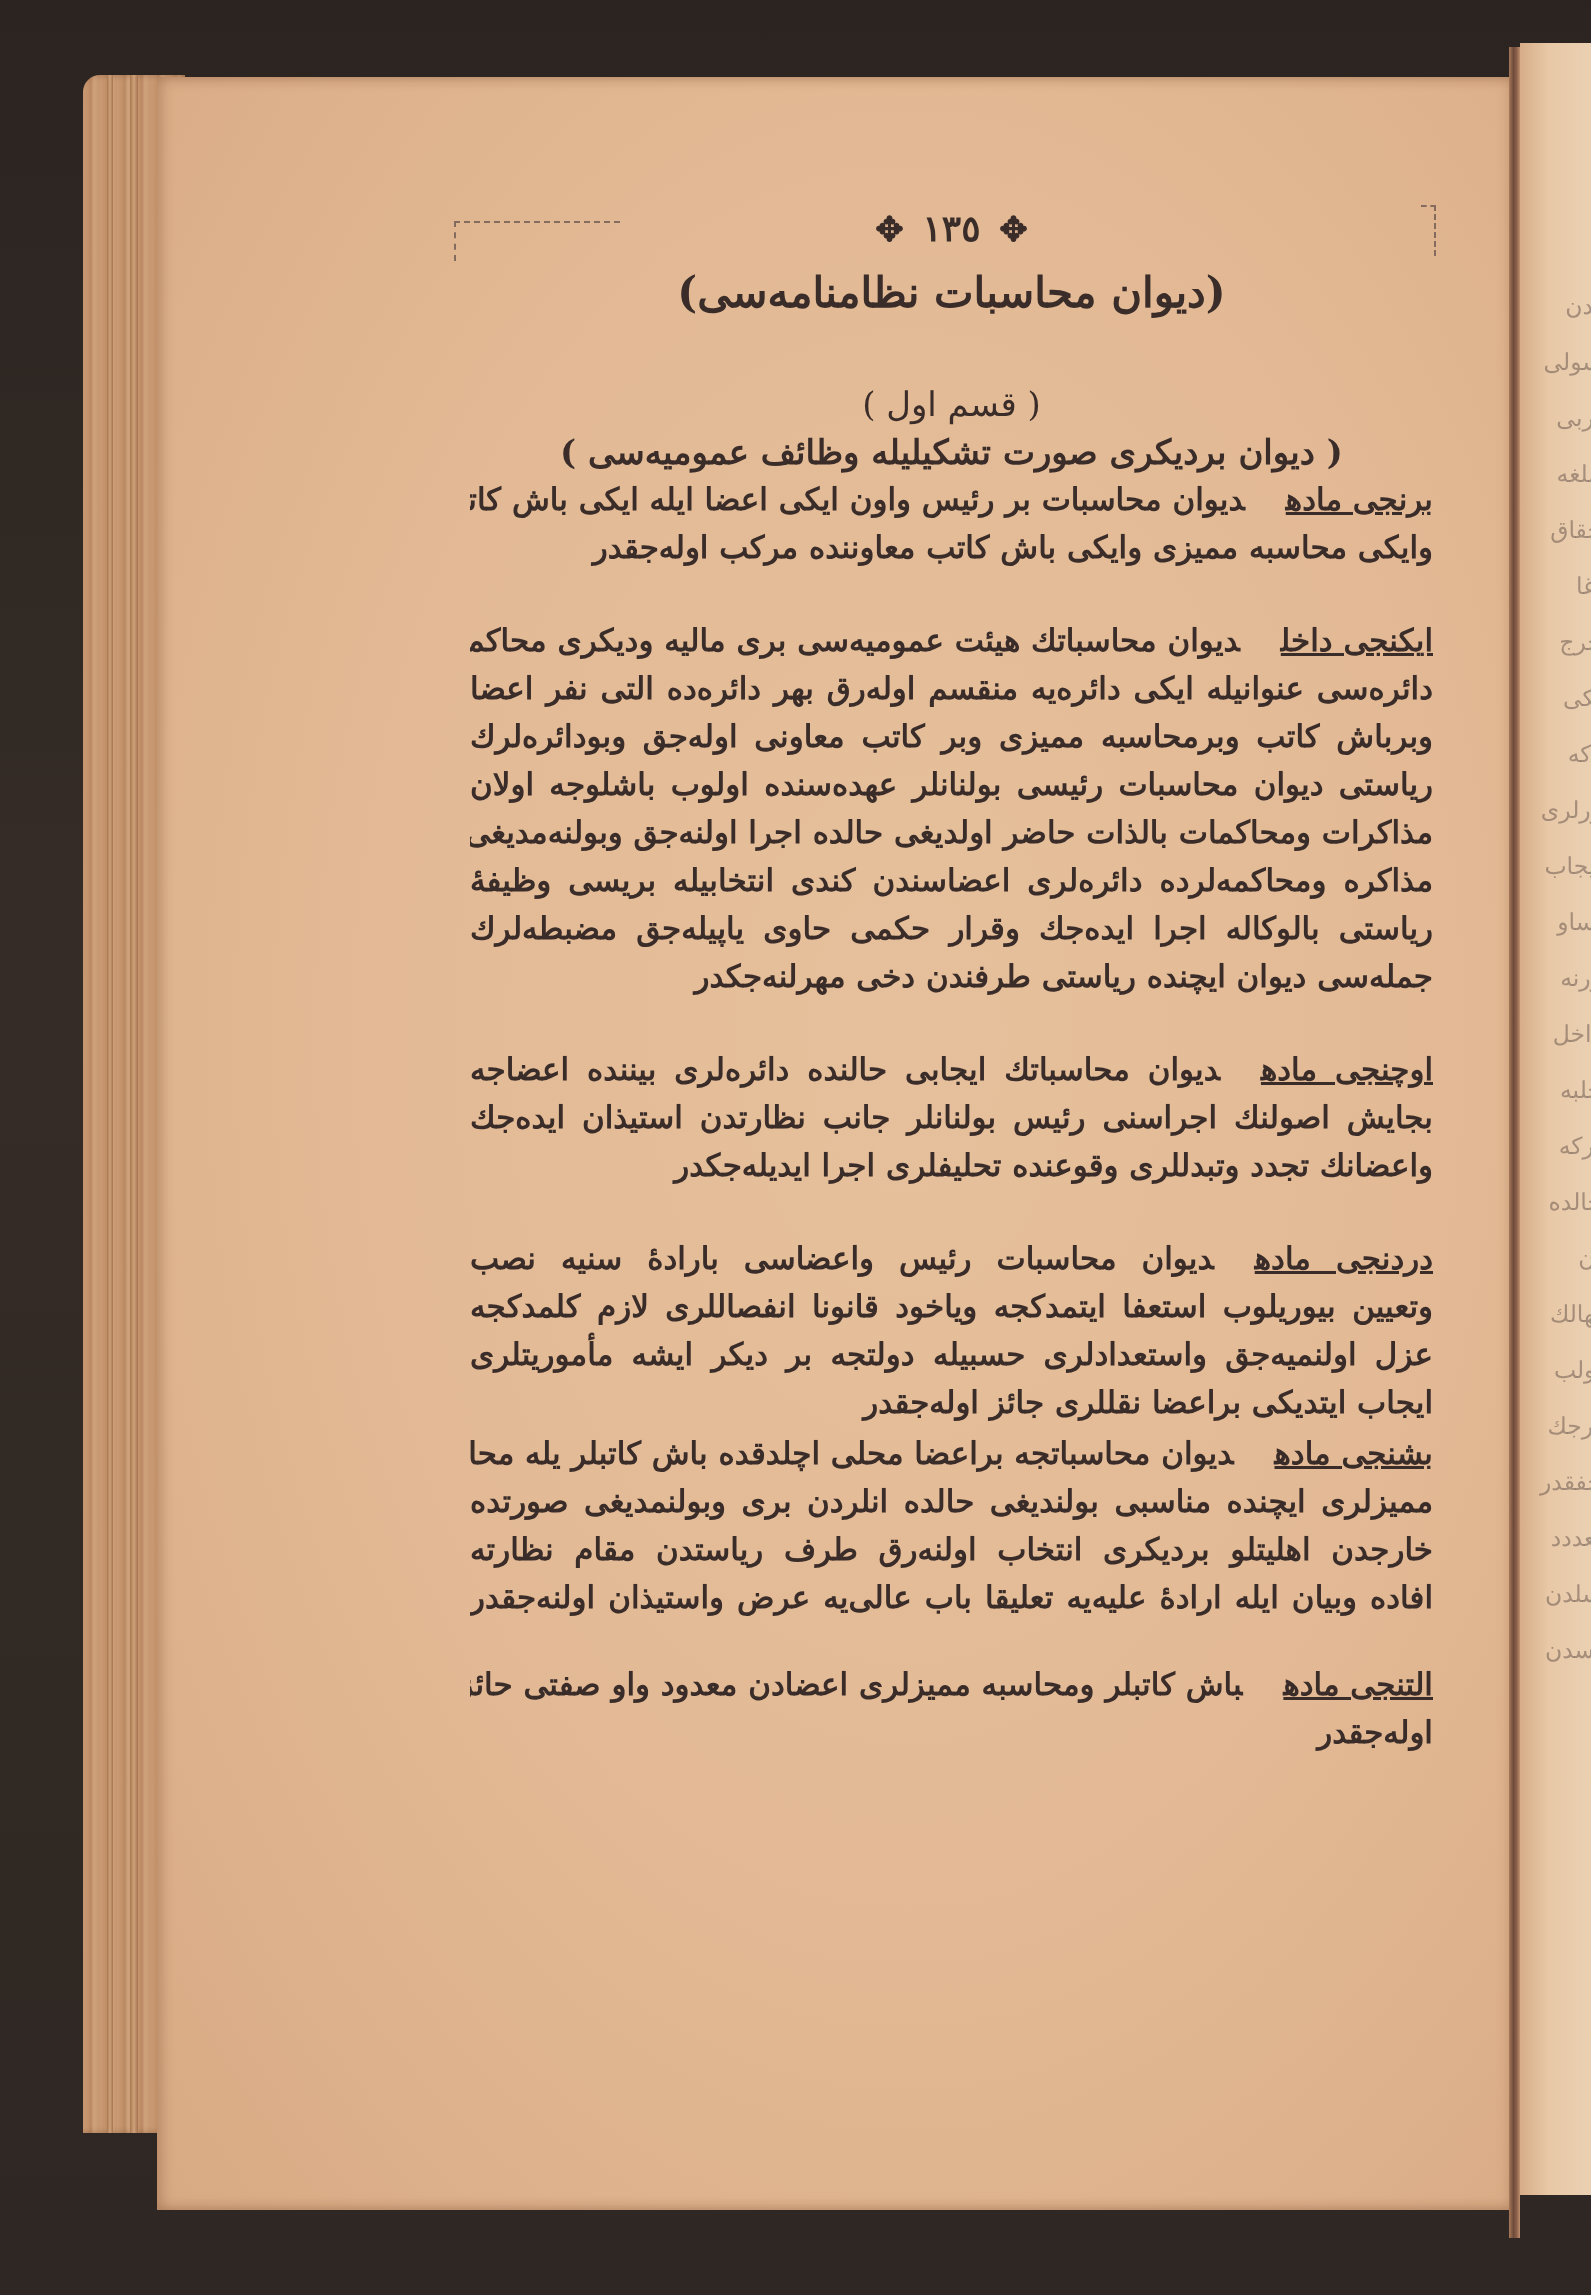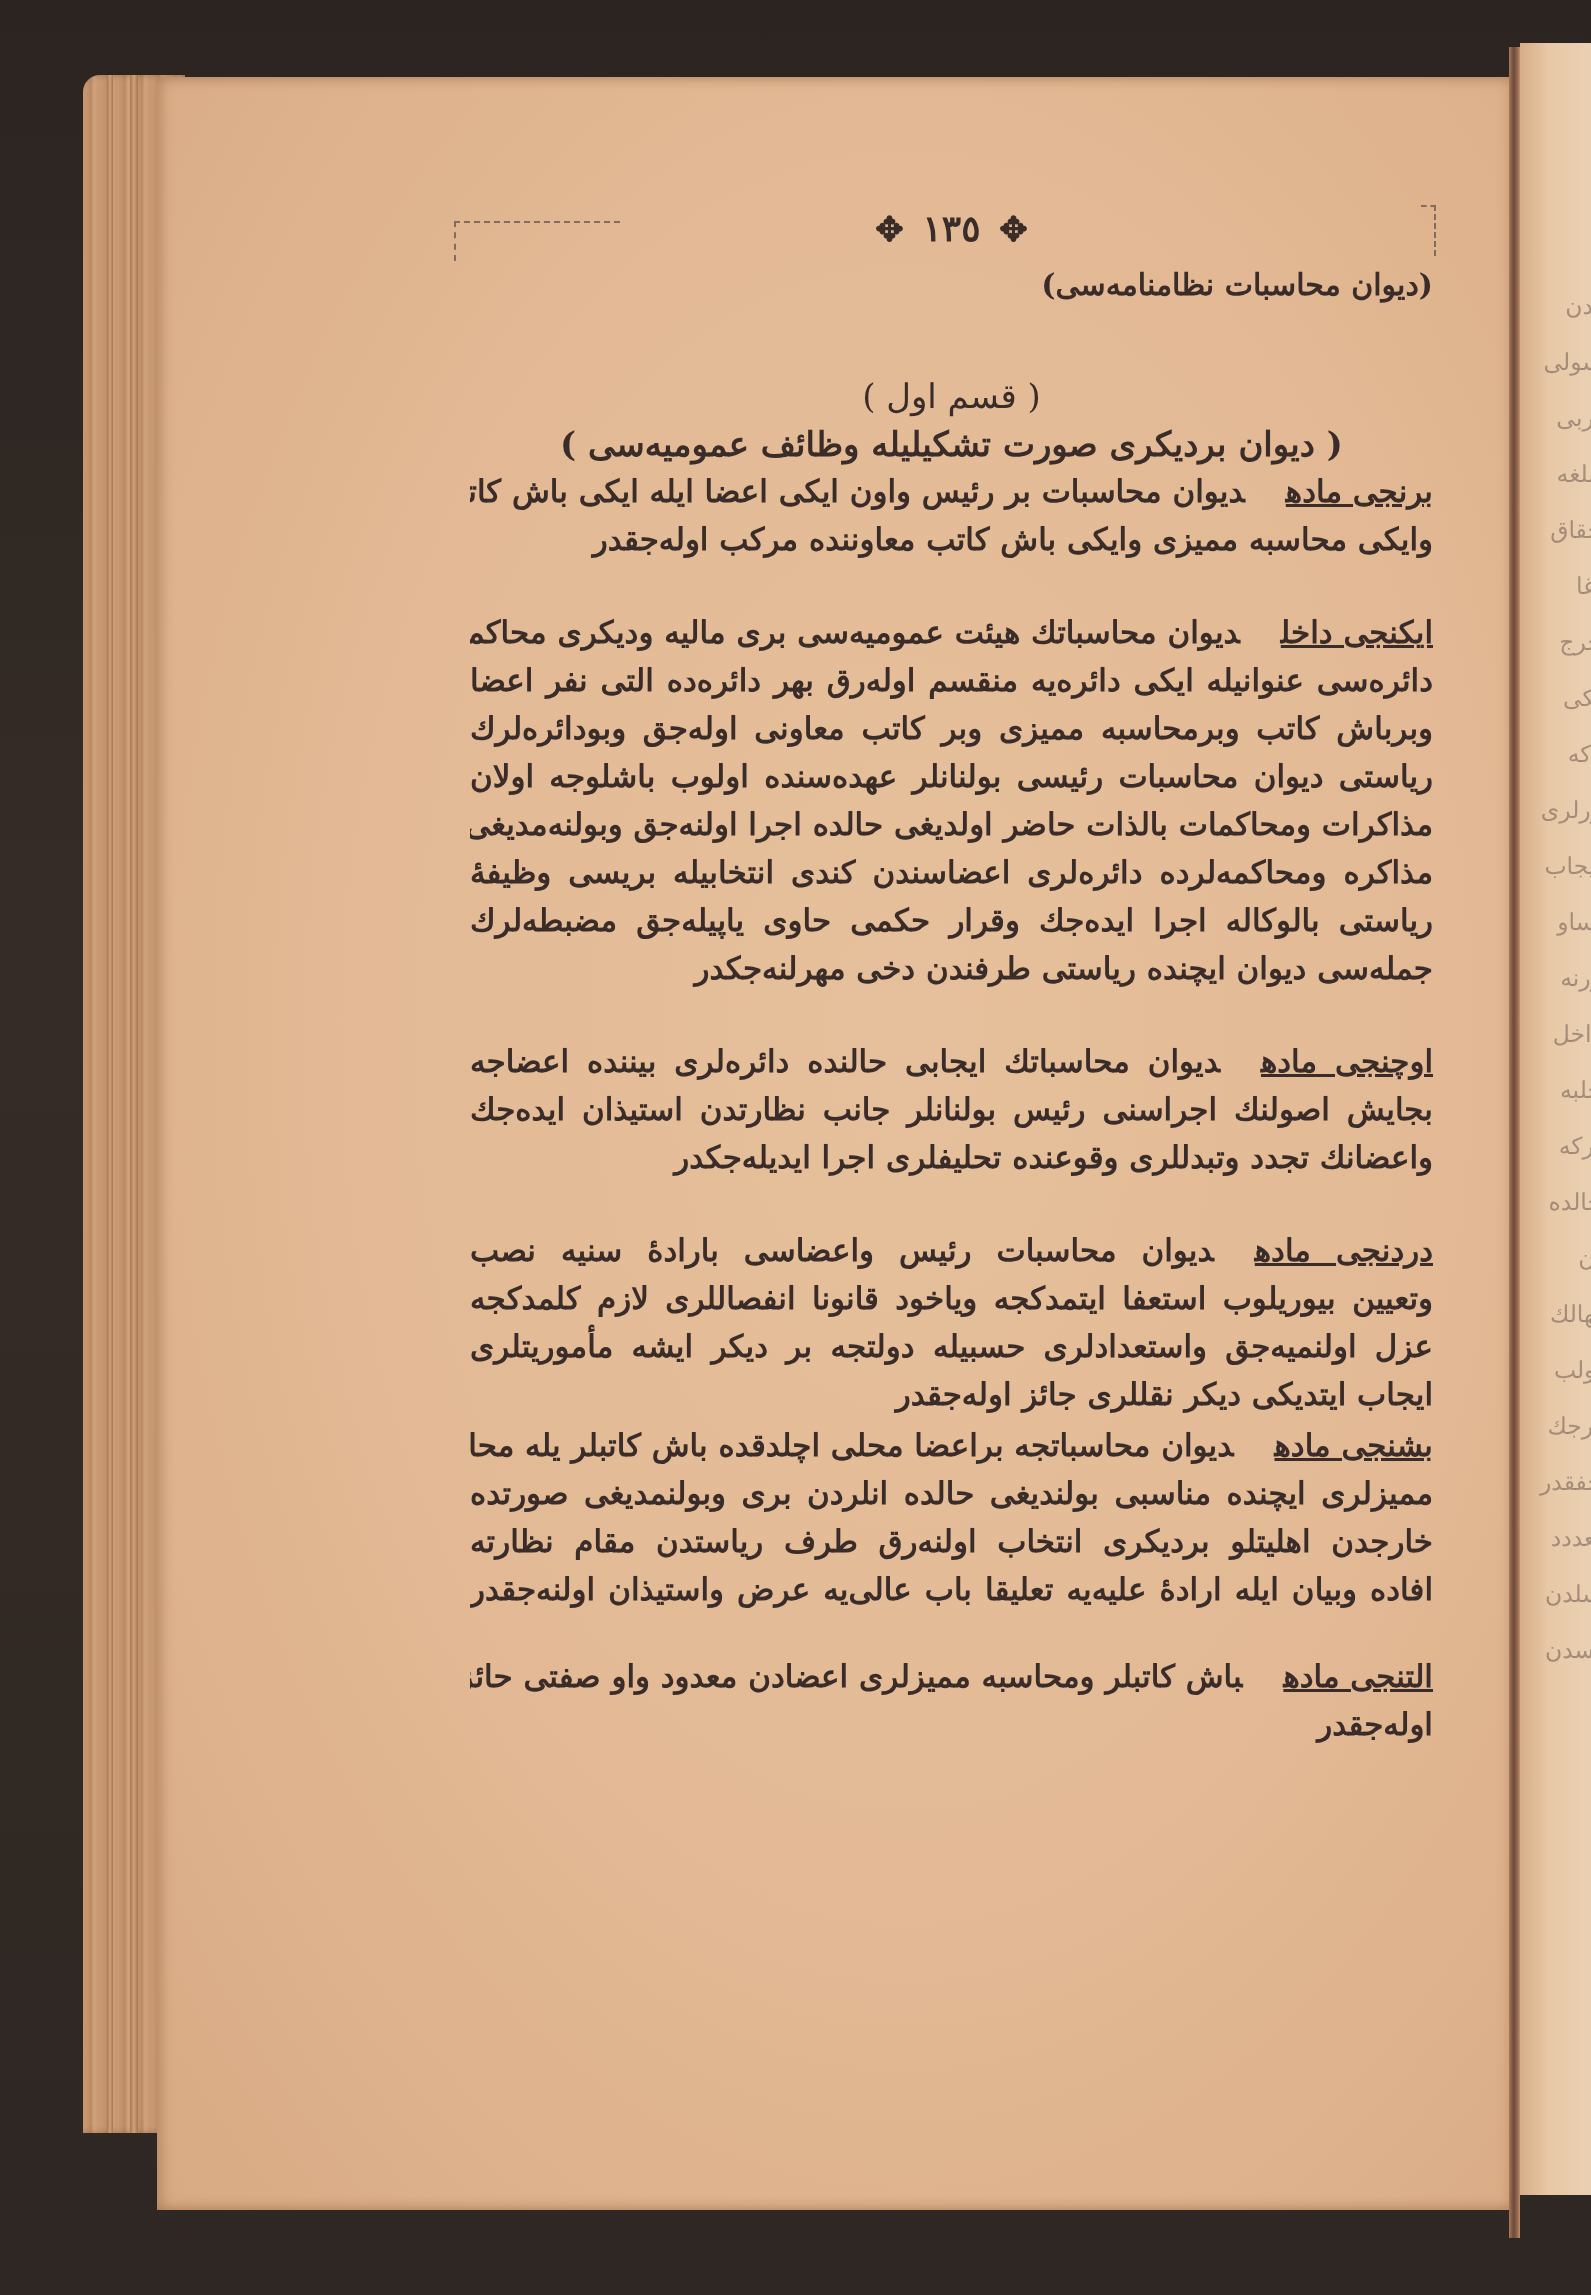--- a/index.html
+++ b/index.html
@@ -125,23 +125,24 @@
       height: 52px;
       font-weight: bold;
     }
     .page-number-row .ornament {
       display: inline-block;
       font-size: 34px;
       margin: 0 6.3px;
       color: #3a2c29;
     }
     .doc-title {
-      font-size: 30px;
+      text-align: center;
+      font-size: 42px;
       line-height: 55px;
-      margin-top: 0px;
+      margin-top: 8px;
       font-weight: bold;
     }
     .section-title {
       text-align: center;
       font-size: 34px;
       line-height: 52px;
       margin-top: 58px;
       font-weight: normal;
     }
     .section-subtitle {
@@ -257,21 +258,21 @@
     <span class="line"><span>بجایش اصولنك اجراسنی رئیس بولنانلر جانب نظارتدن استیذان ایده‌جك</span></span>
     <span class="line last"><span>واعضانك تجدد وتبدللری وقوعنده تحلیفلری اجرا ایدیله‌جكدر</span></span>
   </div>
 
   <div class="gap-lg"></div>
 
   <div class="article">
     <span class="line"><span class="label">دردنجی ماده</span><span>دیوان محاسبات رئیس واعضاسی بارادهٔ سنیه نصب</span></span>
     <span class="line"><span>وتعیین بیوریلوب استعفا ایتمدكجه ویاخود قانونا انفصاللری لازم كلمدكجه</span></span>
     <span class="line"><span>عزل اولنمیه‌جق واستعدادلری حسبیله دولتجه بر دیكر ایشه مأموریتلری</span></span>
-    <span class="line last"><span>ایجاب ایتدیكی دیكر نقللری جائز اوله‌جقدر</span></span>
+    <span class="line last"><span>ایجاب ایتدیكی براعضا نقللری جائز اوله‌جقدر</span></span>
   </div>
 
   <div class="gap-sm"></div>
 
   <div class="article">
     <span class="line"><span class="label">بشنجی ماده</span><span>دیوان محاسباتجه براعضا محلی اچلدقده باش كاتبلر یله محاسبه</span></span>
     <span class="line"><span>ممیزلری ایچنده مناسبی بولندیغی حالده انلردن بری وبولنمدیغی صورتده</span></span>
     <span class="line"><span>خارجدن اهلیتلو بردیكری انتخاب اولنه‌رق طرف ریاستدن مقام نظارته</span></span>
     <span class="line"><span>افاده وبیان ایله ارادهٔ علیه‌یه تعلیقا باب عالی‌یه عرض واستیذان اولنه‌جقدر</span></span>
   </div>

